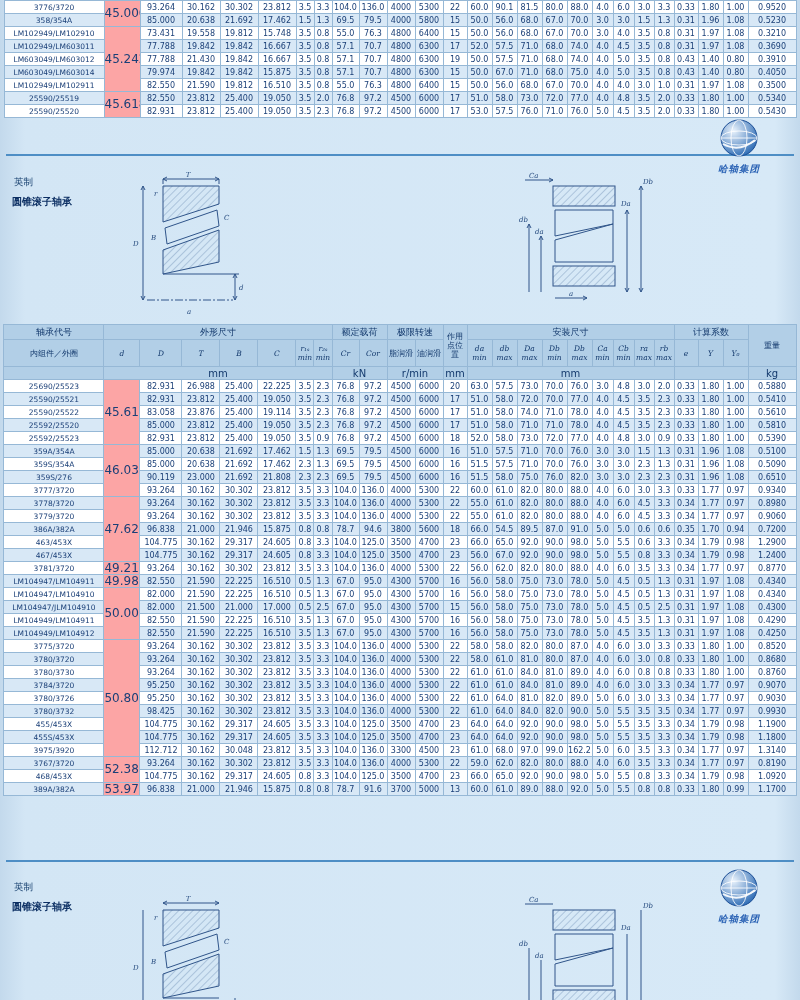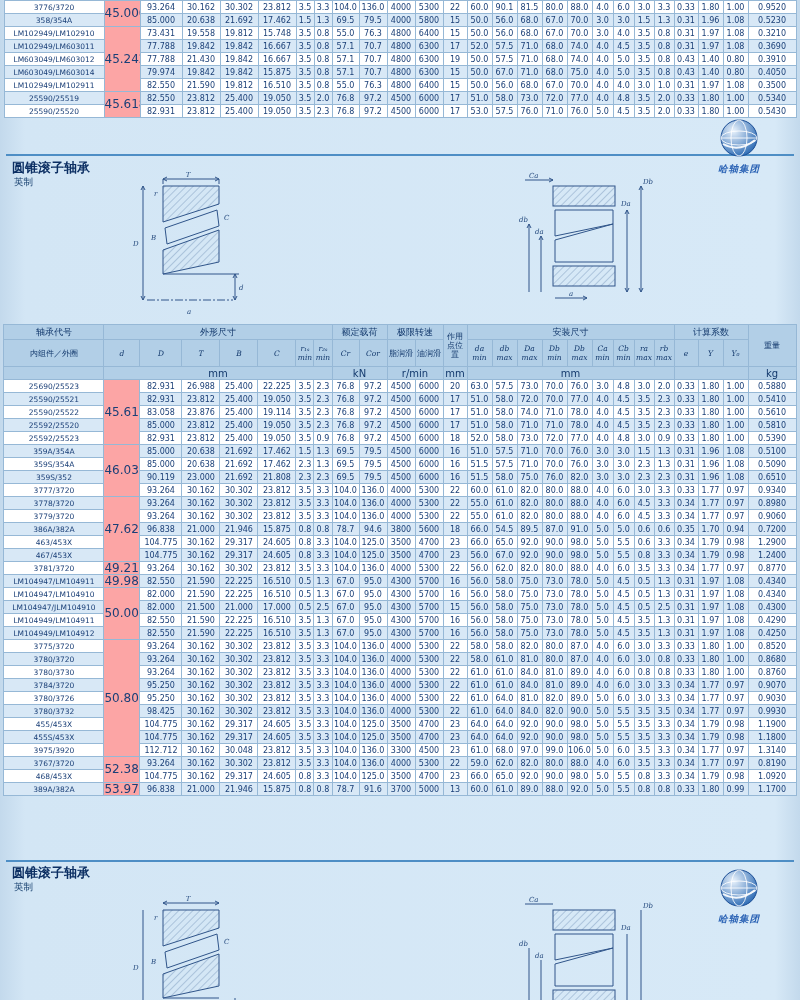--- a/index.html
+++ b/index.html
@@ -17,21 +17,21 @@
   .bt th{background:#b2cfe7;color:#12386c;font-weight:normal;text-align:center;}
   tr.h1 th{font-size:9px;height:14px;line-height:13px;}
   tr.h1 th.wrap{white-space:normal;line-height:9px;font-size:8px;}
   tr.h2 th{font-size:8px;font-weight:normal;height:26px;line-height:9px;white-space:pre-line;}
   tr.h2 th.sym{font-style:italic;font-family:"DejaVu Serif","Liberation Serif",serif;font-size:7.5px;}
   tr.h3 th{font-size:10px;font-weight:normal;height:12px;line-height:11px;}
   .section{position:relative;margin:0 4px;}
   #sec1{height:206px;}
   #sec2{height:222px;overflow:hidden;}
   .rule{position:absolute;left:2px;right:2px;border-top:2px solid #4e8ec5;}
-  .sec-title{position:absolute;left:8px;font-size:13px;font-weight:bold;color:#0c2f63;}
+  .sec-title{position:absolute;left:8px;font-size:10px;font-weight:bold;color:#0c2f63;margin-top:36px;}
   .sec-sub{position:absolute;left:10px;font-size:9.5px;color:#17406f;}
   .logo{position:absolute;right:26px;width:62px;text-align:center;z-index:2;}
   .brand-name{font-size:9.5px;font-weight:bold;color:#2b63b5;letter-spacing:1px;margin-top:1px;
               font-family:"DejaVu Serif","Liberation Serif",serif;font-style:italic;}
   .diagrams{position:absolute;left:0;right:0;display:flex;justify-content:space-between;padding:0 125px;}
   .diag text{font-size:7px;font-style:italic;fill:#24497d;font-family:"DejaVu Serif","Liberation Serif",serif;}
   .mtable{margin-top:5px;}
   .toptable{margin-top:2px;}
 </style>
 </head>
@@ -682,21 +682,21 @@
           <td>3.0</td>
           <td>3.0</td>
           <td>2.3</td>
           <td>1.3</td>
           <td>0.31</td>
           <td>1.96</td>
           <td>1.08</td>
           <td>0.5090</td>
         </tr>
         <tr>
-          <td class="code">359S/352</td>
+          <td class="code">359S/276</td>
           <td>90.119</td>
           <td>23.000</td>
           <td>21.692</td>
           <td>21.808</td>
           <td>2.3</td>
           <td>2.3</td>
           <td>69.5</td>
           <td>79.5</td>
           <td>4500</td>
           <td>6000</td>
@@ -1270,21 +1270,21 @@
           <td>3.3</td>
           <td>104.0</td>
           <td>136.0</td>
           <td>3300</td>
           <td>4500</td>
           <td>23</td>
           <td>61.0</td>
           <td>68.0</td>
           <td>97.0</td>
           <td>99.0</td>
-          <td>106.0</td>
+          <td>162.2</td>
           <td>5.0</td>
           <td>6.0</td>
           <td>3.5</td>
           <td>3.3</td>
           <td>0.34</td>
           <td>1.77</td>
           <td>0.97</td>
           <td>1.3140</td>
         </tr>
         <tr>

